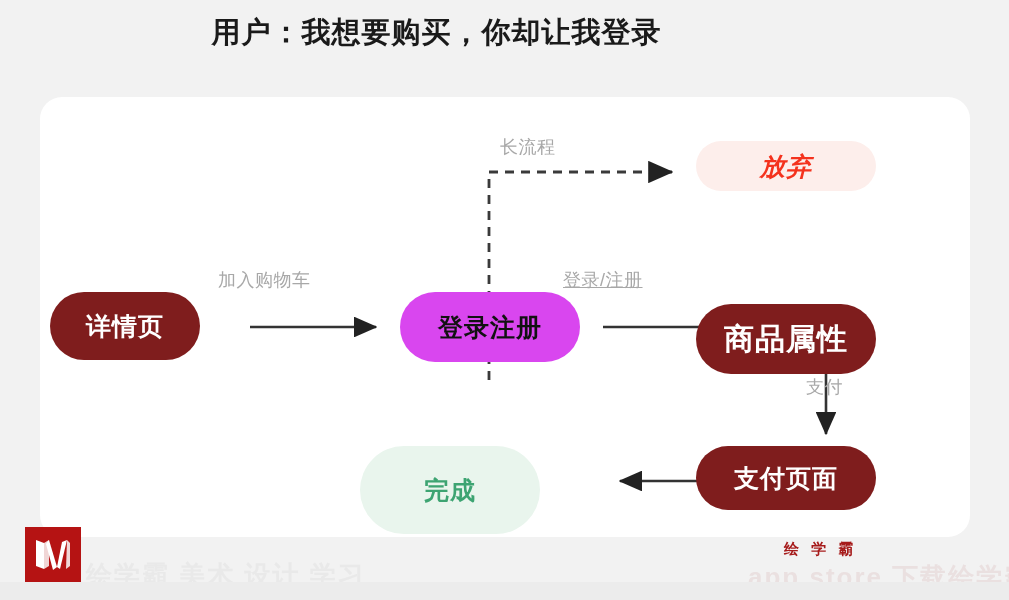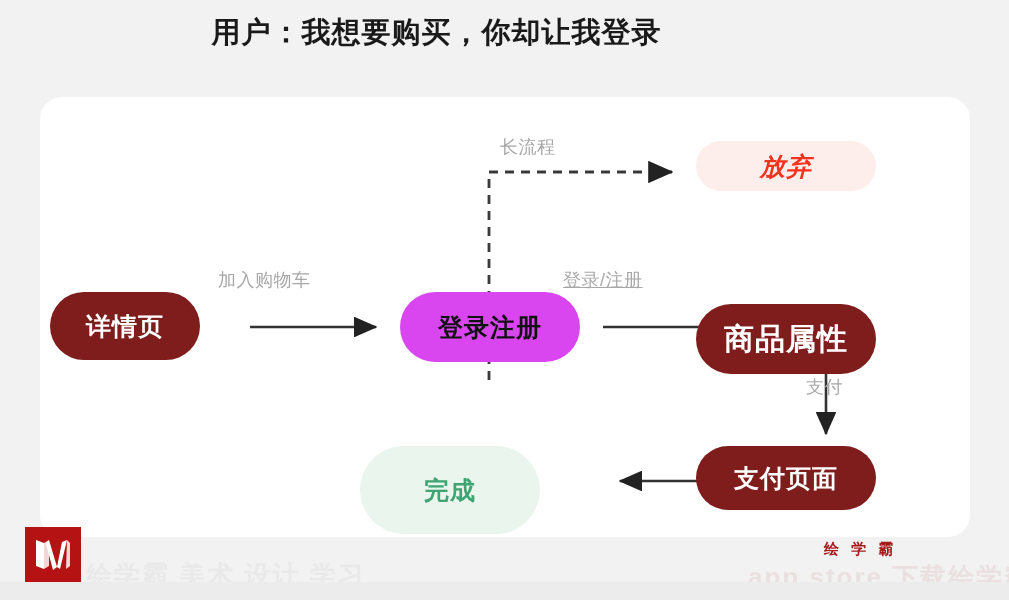--- a/index.html
+++ b/index.html
@@ -108,21 +108,21 @@
     top: 527px;
     width: 56px;
     height: 56px;
     background: #b51313;
     display: flex;
     align-items: center;
     justify-content: center;
   }
   .brand-text {
     position: absolute;
-    left: 824px;
+    left: 784px;
     top: 540px;
     font-size: 15px;
     font-weight: bold;
     color: #a61b1b;
     letter-spacing: 4px;
     white-space: nowrap;
   }
   .ghost-text {
     position: absolute;
     font-size: 26px;

